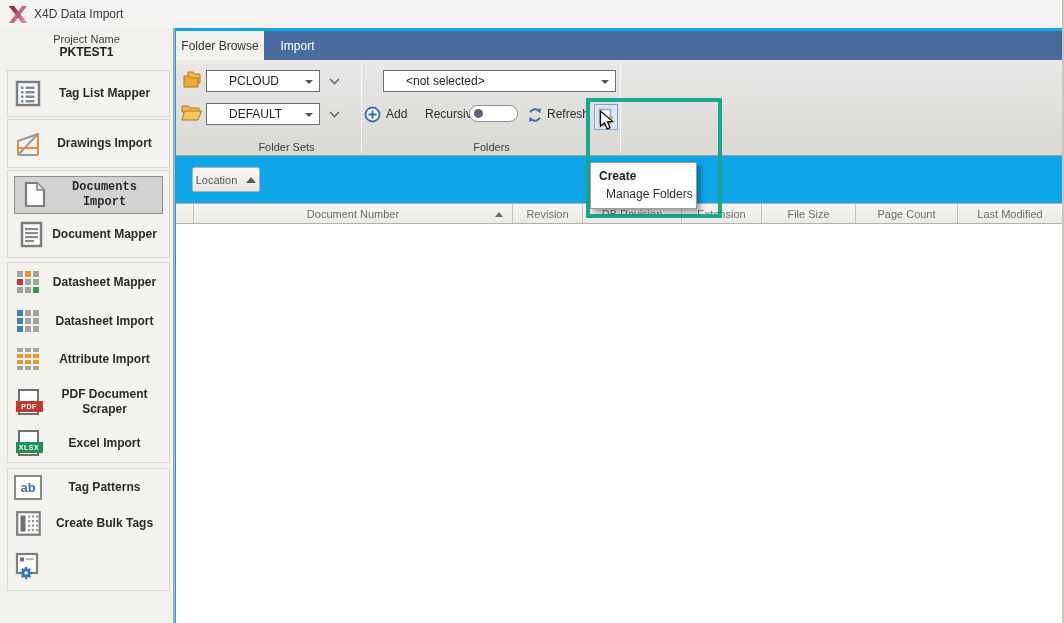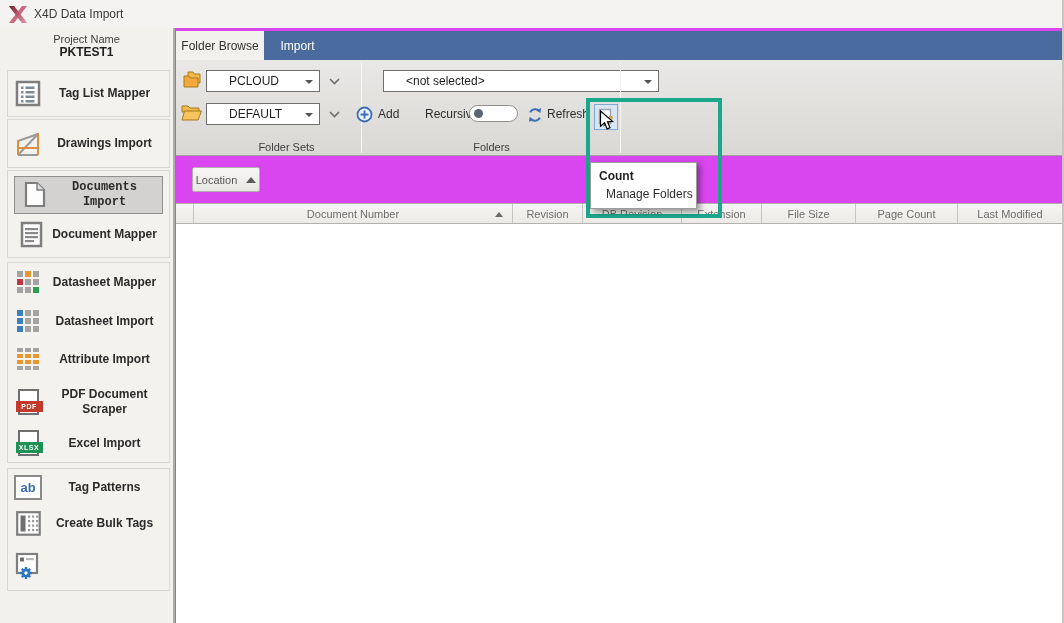--- a/index.html
+++ b/index.html
@@ -1,19 +1,19 @@
 <!DOCTYPE html>
 <html><head>
 <meta charset="utf-8">
 <style>
   * { margin:0; padding:0; box-sizing:border-box; }
   html,body { width:1064px; height:623px; overflow:hidden; }
   body { font-family:"Liberation Sans", sans-serif; color:#3a3a3a; background:#fff; position:relative; }
 
-  .window { position:absolute; inset:0; background:#d946ef; border-right:2px solid #c8c6c2; }
+  .window { position:absolute; inset:0; background:#0ea5e9; border-right:2px solid #c8c6c2; }
 
   
   .titlebar { position:absolute; left:0; top:0; right:0; height:28px; background:#f4f3f1; display:flex; align-items:center; }
   .titlebar .logo { margin-left:9px; width:18px; height:17px; }
   .titlebar .title { margin-left:7px; font-size:12px; color:#3a3a3a; }
 
   
   .sidebar { position:absolute; left:0; top:28px; bottom:0; width:175px; background:#f2f1ee; border-right:2px solid #aeaca8; }
   .proj-label { margin-top:5px; text-align:center; font-size:11px; color:#3f3f3f; }
   .proj-name  { text-align:center; font-size:12px; font-weight:bold; color:#1f1f1f; }
@@ -325,26 +325,26 @@
     </div>
     <span class="chev-btn" style="left:150px;top:48px;">
       <svg width="11" height="7" viewBox="0 0 11 7">
           <polyline points="1,1 5.5,5.5 10,1" fill="none" stroke="#6f6f6f" stroke-width="1.6"></polyline>
         </svg>
     </span>
 
     <div class="grp-label" style="left:0;width:186px;padding-left:35px;">Folder Sets</div>
     <div class="vsep" style="left:185px;"></div>
 
-    <div class="combo" style="left:207px;top:10px;width:276px;text-align:right;">
+    <div class="combo" style="left:207px;top:10px;width:233px;text-align:right;">
       <span>&lt;not selected&gt;</span>
       <span class="arrow"></span>
     </div>
 
-    <span class="icon-abs" style="left:180px;top:46px;">
+    <span class="icon-abs" style="left:188px;top:46px;">
       <span class="btn-row-item">
         <svg width="17" height="17" viewBox="0 0 17 17">
             <circle cx="8.5" cy="8.5" r="7" fill="#e9f1fa" stroke="#3e6db5" stroke-width="1.8"></circle>
             <rect x="7.6" y="4.5" width="1.9" height="8" fill="#3e6db5"></rect>
             <rect x="4.5" y="7.6" width="8" height="1.9" fill="#3e6db5"></rect>
           </svg>
         <span class="rib-text" style="position:static;margin-left:5px;">Add</span>
       </span>
     </span>
 
@@ -406,21 +406,21 @@
     <div class="hcell w7">
         <span>Last Modified</span>
       </div>
   </div>
 
   <div class="grid-body"></div>
 
   <div class="highlight-box"></div>
 
   <div class="tooltip">
-    <div class="tt-title">Count</div>
+    <div class="tt-title">Create</div>
     <div class="tt-desc">Manage Folders</div>
   </div>
 
   <span class="cursor">
     <svg width="16" height="22" viewBox="0 0 16 22">
         <path d="M1.5 1 L1.5 16.2 L5.6 12.8 L8.1 18.9 L11 17.7 L8.5 11.8 L13.6 11.4 Z" fill="#fff" stroke="#000" stroke-width="1.2"></path>
       </svg>
   </span>
 
 </div>

